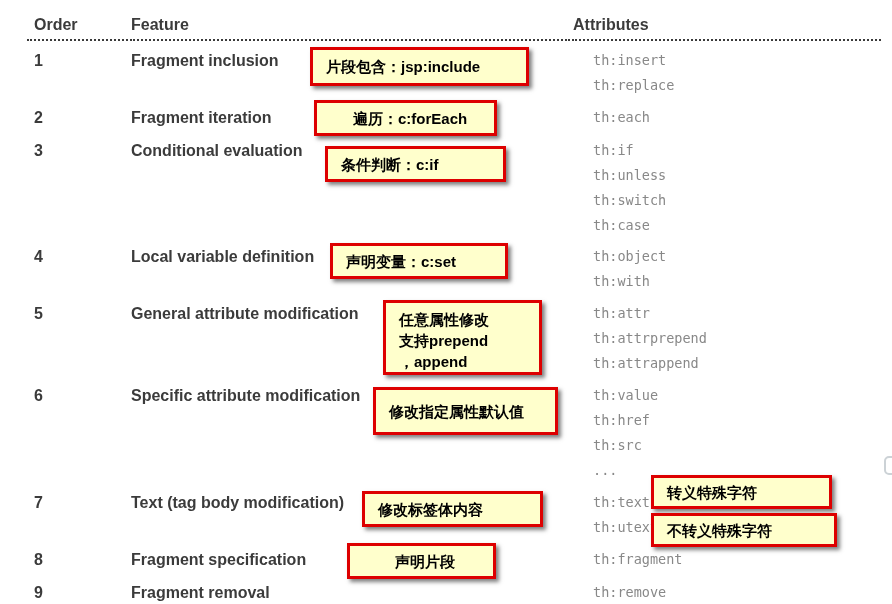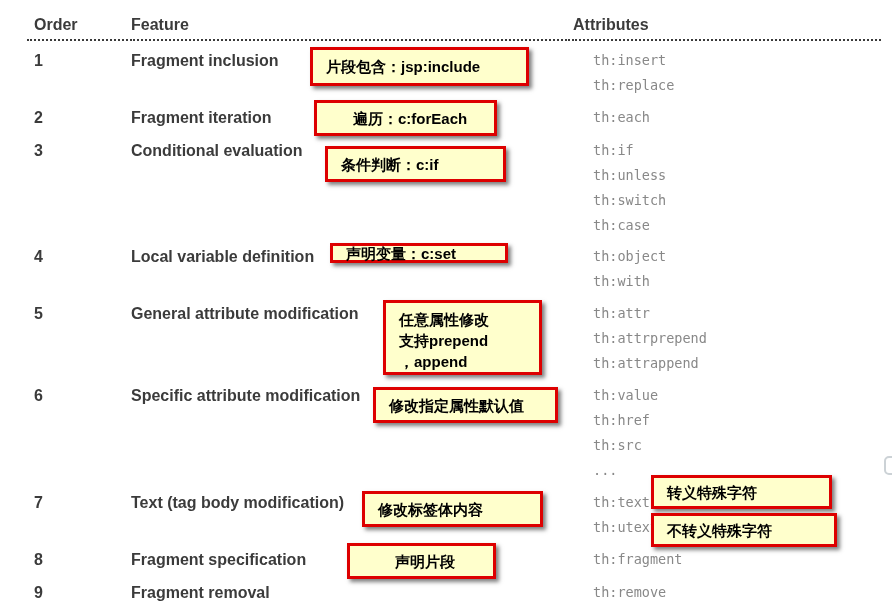--- a/index.html
+++ b/index.html
@@ -80,24 +80,24 @@
     padding: 0 6px 0 13px;
     font-size: 15px;
     font-weight: bold;
     color: #000000;
     white-space: nowrap;
     line-height: 19px;
   }
   .ann1  { left: 310px; top: 47px;  width: 219px; height: 39px; }
   .ann2  { left: 314px; top: 100px; width: 183px; height: 36px; padding-left: 36px; }
   .ann3  { left: 325px; top: 146px; width: 181px; height: 36px; }
-  .ann4  { left: 330px; top: 243px; width: 178px; height: 20px; }
+  .ann4  { left: 330px; top: 243px; width: 178px; height: 36px; }
   .ann5  { left: 371px; top: 300px; width: 159px; height: 75px;
            justify-content: flex-start; padding-top: 6px; line-height: 21px; margin-left: 12px; }
-  .ann6  { left: 373px; top: 387px; width: 185px; height: 36px; }
+  .ann6  { left: 373px; top: 387px; width: 185px; height: 48px; }
   .ann7  { left: 362px; top: 491px; width: 181px; height: 36px; }
   .ann8  { left: 347px; top: 543px; width: 149px; height: 36px; text-align: center; }
   .ann9  { left: 651px; top: 475px; width: 181px; height: 34px; }
   .ann10 { left: 651px; top: 513px; width: 186px; height: 34px; }
 
   
   .clipped-box {
     position: absolute;
     left: 884px;
     top: 456px;

